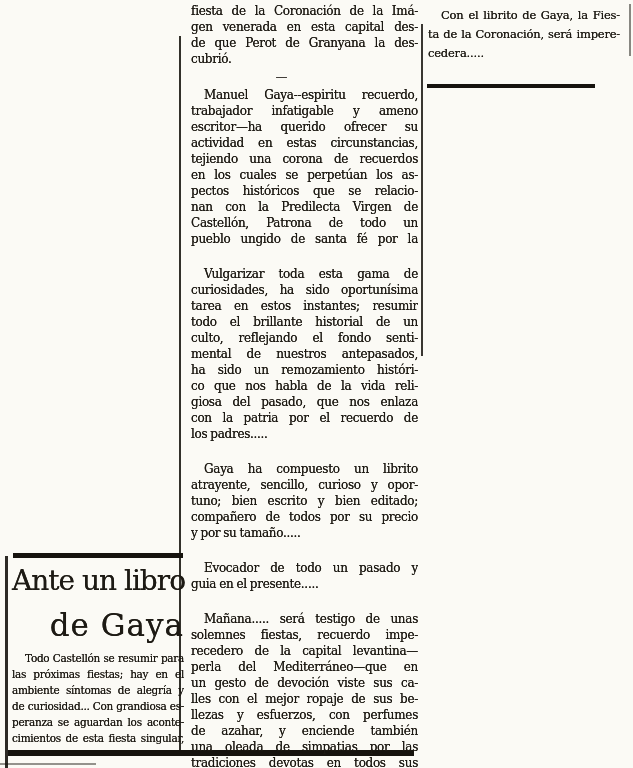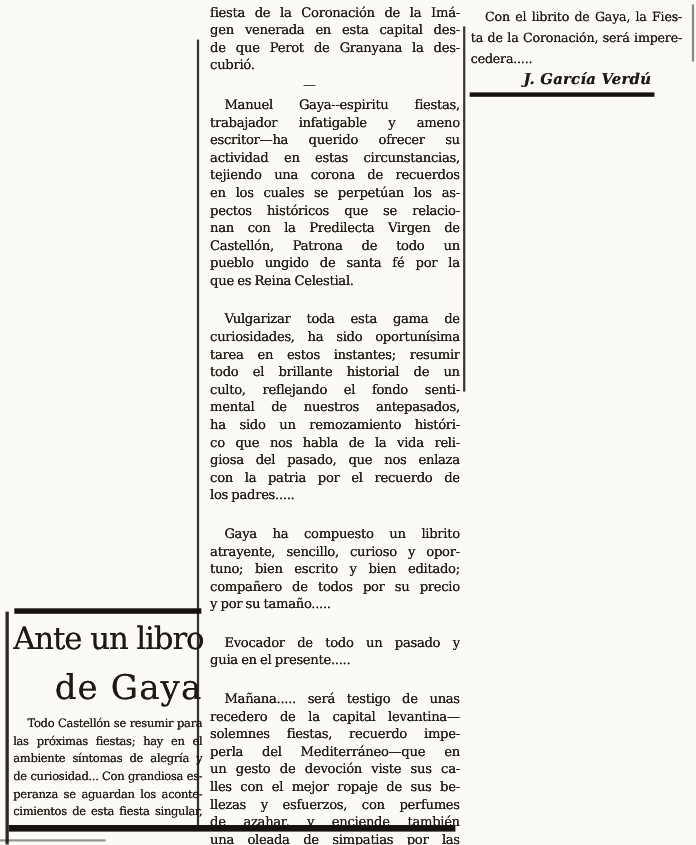--- a/index.html
+++ b/index.html
@@ -103,31 +103,30 @@
 
   <section class="col mid-col">
     <div class="para">
         <div class="tline">fiesta de la Coronación de la Imá-</div>
         <div class="tline">gen venerada en esta capital des-</div>
         <div class="tline">de que Perot de Granyana la des-</div>
         <div class="tline lastline">cubrió.</div>
       </div>
     <div class="sep">—</div>
     <div class="para">
-        <div class="tline indent">Manuel Gaya--espiritu fiestas,</div>
+        <div class="tline indent">Manuel Gaya--espiritu recuerdo,</div>
         <div class="tline">trabajador infatigable y ameno</div>
         <div class="tline">escritor—ha querido ofrecer su</div>
         <div class="tline">actividad en estas circunstancias,</div>
         <div class="tline">tejiendo una corona de recuerdos</div>
         <div class="tline">en los cuales se perpetúan los as-</div>
         <div class="tline">pectos históricos que se relacio-</div>
         <div class="tline">nan con la Predilecta Virgen de</div>
         <div class="tline">Castellón, Patrona de todo un</div>
         <div class="tline">pueblo ungido de santa fé por la</div>
-        <div class="tline lastline">que es Reina Celestial.</div>
       </div>
     <div class="para">
         <div class="tline indent">Vulgarizar toda esta gama de</div>
         <div class="tline">curiosidades, ha sido oportunísima</div>
         <div class="tline">tarea en estos instantes; resumir</div>
         <div class="tline">todo el brillante historial de un</div>
         <div class="tline">culto, reflejando el fondo senti-</div>
         <div class="tline">mental de nuestros antepasados,</div>
         <div class="tline">ha sido un remozamiento históri-</div>
         <div class="tline">co que nos habla de la vida reli-</div>
@@ -141,35 +140,34 @@
         <div class="tline">tuno; bien escrito y bien editado;</div>
         <div class="tline">compañero de todos por su precio</div>
         <div class="tline lastline">y por su tamaño.....</div>
       </div>
     <div class="para">
         <div class="tline indent">Evocador de todo un pasado y</div>
         <div class="tline lastline">guia en el presente.....</div>
       </div>
     <div class="para">
         <div class="tline indent">Mañana..... será testigo de unas</div>
+        <div class="tline">solemnes fiestas, recuerdo impe-</div>
         <div class="tline">recedero de la capital levantina—</div>
-        <div class="tline">solemnes fiestas, recuerdo impe-</div>
         <div class="tline">perla del Mediterráneo—que en</div>
         <div class="tline">un gesto de devoción viste sus ca-</div>
         <div class="tline">lles con el mejor ropaje de sus be-</div>
         <div class="tline">llezas y esfuerzos, con perfumes</div>
         <div class="tline">de azahar, y enciende también</div>
         <div class="tline">una oleada de simpatias por las</div>
         <div class="tline">tradiciones devotas en todos sus</div>
         <div class="tline lastline">corona.</div>
       </div>
   </section>
 
   <section class="col right-col">
     <div class="para">
         <div class="tline indent">Con el librito de Gaya, la Fies-</div>
         <div class="tline">ta de la Coronación, será impere-</div>
         <div class="tline lastline">cedera.....</div>
       </div>
-    <div class="signature">J. García Verdú</div>
   </section>
 
 </div>
 
 </body></html>

